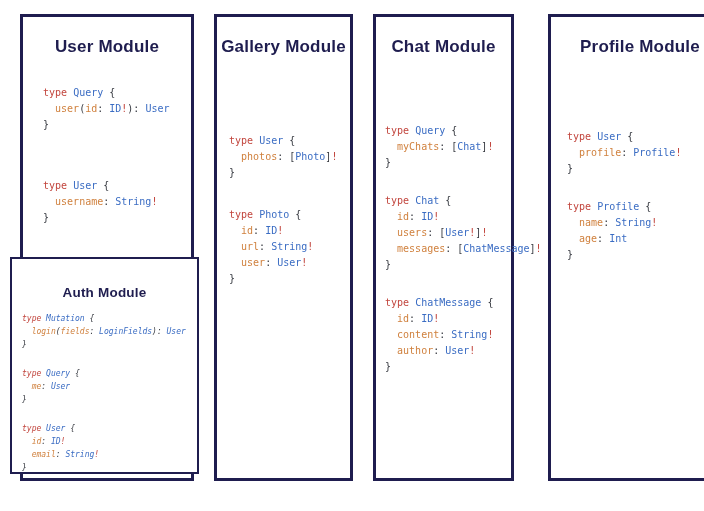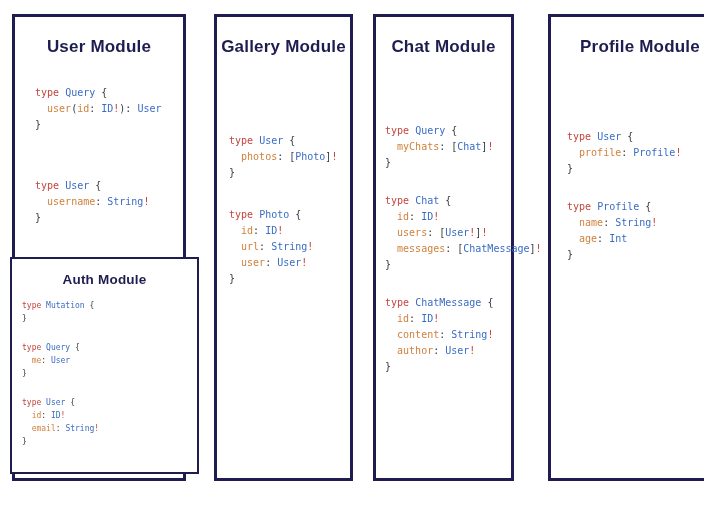--- a/index.html
+++ b/index.html
@@ -10,39 +10,39 @@
   .panel h2{margin:0;text-align:center;color:#1f1d4f;font-weight:700;
             font-family:"Liberation Sans",sans-serif;letter-spacing:.2px;}
   .panel-main h2{padding-top:20px;font-size:17px;line-height:20px;}
   .code{font-family:"DejaVu Sans Mono","Liberation Mono",monospace;color:#383b42;}
   .codeline{white-space:pre;}
   .tk-r{color:#c2463e}
   .tk-b{color:#3a6cc3}
   .tk-o{color:#d0813e}
   .tk-d{color:#383b42}
 
-  #panel-user   {left:12px;  top:14px;width:174px;height:467px;}
+  #panel-user   {left:20px;  top:14px;width:174px;height:467px;}
   #panel-gallery{left:214px;top:14px;width:139px;height:467px;}
   #panel-chat   {left:373px;top:14px;width:141px;height:467px;}
   #panel-profile{left:548px;top:14px;width:184px;height:467px;}
   #panel-auth   {left:10px; top:257px;width:189px;height:217px;border-width:2px;}
 
   .panel-main .code{font-size:10px;line-height:16px;}
   #panel-user    .code{margin-top:28px;padding-left:20px;}
   #panel-gallery .code{margin-top:76px;padding-left:12px;}
   #panel-chat    .code{margin-top:66px;padding-left:9px;}
   #panel-profile .code{margin-top:72px;padding-left:16px;}
 
   #panel-user    .codeblock + .codeblock{margin-top:45px;}
   #panel-gallery .codeblock + .codeblock{margin-top:26px;}
   #panel-chat    .codeblock + .codeblock{margin-top:22px;}
   #panel-profile .codeblock + .codeblock{margin-top:22px;}
 
-  #panel-auth h2{padding-top:12px;font-size:13.5px;line-height:18px;}
-  #panel-auth .code{margin-top:10px;padding-left:10px;font-size:8px;line-height:13px;}
+  #panel-auth h2{padding-top:25px;font-size:13.5px;line-height:18px;}
+  #panel-auth .code{margin-top:10px;padding-left:10px;font-size:8px;line-height:13px;font-style:italic;}
   #panel-auth .codeblock + .codeblock{margin-top:16px;}
 </style>
 </head>
 <body>
 
 <div id="canvas">
 
   <section class="panel panel-main" id="panel-user">
     <h2>User Module</h2>
     <div class="code">
@@ -117,20 +117,21 @@
           <div class="codeline"><span class="tk-d">}</span></div>
         </div>
       </div>
   </section>
 
   <section class="panel" id="panel-auth">
     <h2>Auth Module</h2>
     <div class="code">
         <div class="codeblock">
           <div class="codeline"><span class="tk-r">type</span><span class="tk-d"> </span><span class="tk-b">Mutation</span><span class="tk-d"> {</span></div>
+          <div class="codeline"><span class="tk-d">  </span><span class="tk-o">login</span><span class="tk-d">(</span><span class="tk-o">fields</span><span class="tk-d">: </span><span class="tk-b">LoginFields</span><span class="tk-d">): </span><span class="tk-b">User</span></div>
           <div class="codeline"><span class="tk-d">}</span></div>
         </div>
         <div class="codeblock">
           <div class="codeline"><span class="tk-r">type</span><span class="tk-d"> </span><span class="tk-b">Query</span><span class="tk-d"> {</span></div>
           <div class="codeline"><span class="tk-d">  </span><span class="tk-o">me</span><span class="tk-d">: </span><span class="tk-b">User</span></div>
           <div class="codeline"><span class="tk-d">}</span></div>
         </div>
         <div class="codeblock">
           <div class="codeline"><span class="tk-r">type</span><span class="tk-d"> </span><span class="tk-b">User</span><span class="tk-d"> {</span></div>
           <div class="codeline"><span class="tk-d">  </span><span class="tk-o">id</span><span class="tk-d">: </span><span class="tk-b">ID</span><span class="tk-r">!</span></div>

